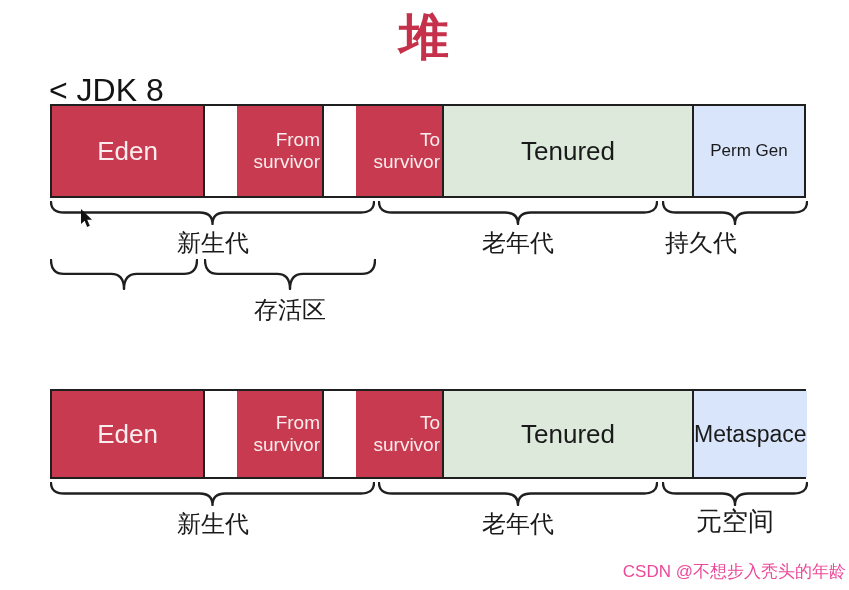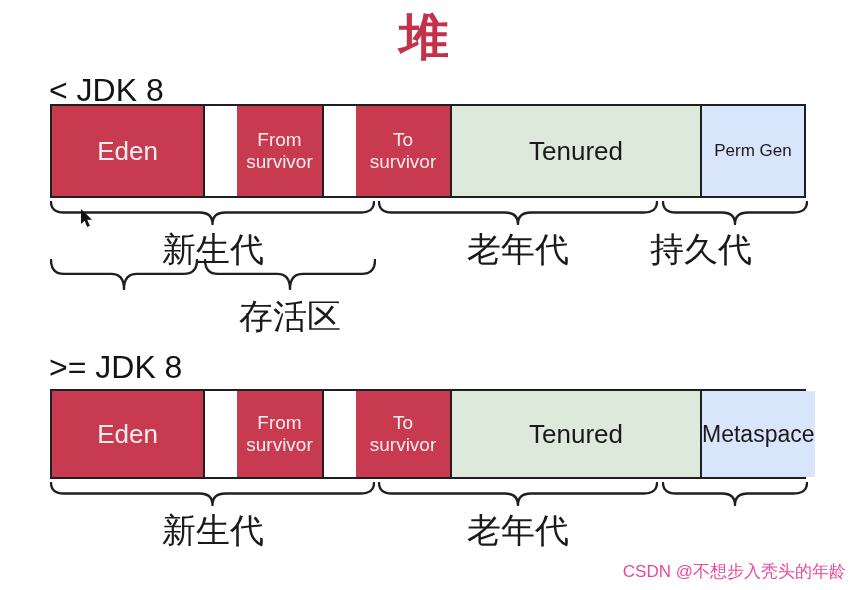--- a/index.html
+++ b/index.html
@@ -18,33 +18,33 @@
     position:absolute; left:50px; width:756px; display:flex;
     border:2px solid #1F1F1F; box-sizing:border-box; background:#fff;
   }
   .bar-1 { top:104px; height:94px; }
   .bar-2 { top:389px; height:90px; }
   .segment {
     display:flex; align-items:center; justify-content:center;
     text-align:center; box-sizing:border-box; flex-shrink:0;
   }
   .segment.sep { border-right:2px solid #1F1F1F; }
-  .seg-red { background:#C73A4F; color:#FAEDEE; }
+  .seg-red { background:#C73A4F; color:#FAEDEE;text-align:right; }
   .seg-green { background:#DCE9DB; color:#1A1A1A; }
   .seg-blue { background:#D9E5FA; color:#1A1A1A; }
   .seg-eden { width:153px; font-size:26px; }
   .seg-surv { width:87px; font-size:19px; line-height:1.18; padding:0 2px;margin-left:32px; }
-  .seg-surv2 { width:96px; }
+  .seg-surv2 { width:88px; }
   .seg-tenured { width:250px; font-size:26px; }
   .seg-last { flex:1; font-size:17px; }
   .seg-meta { font-size:23px; }
   .brace { position:absolute; }
   .gen-label {
     position:absolute; width:200px; text-align:center;
-    font-size:34px; color:#1A1A1A; white-space:nowrap;
+    font-size:24px; color:#1A1A1A; white-space:nowrap;
   }
   .gen-label .sub-line { display:block; font-size:26px; line-height:1.12; }
   .two-line { white-space:normal; font-size:26px; line-height:1.12; }
   .watermark {
     position:absolute; right:3px; top:560px; font-size:17px;
     color:#ec4899; white-space:nowrap;
   }
   .cursor { position:absolute; left:80px; top:209px; }
 </style>
 </head>
@@ -86,21 +86,20 @@
 
   <div class="brace" style="left:50px; top:259px; width:148px; height:31px;"><svg width="148" height="31" viewBox="0 0 148 31">
         <path d="M1,1 Q1,14.879999999999999 14,14.879999999999999 L61,14.879999999999999 Q74,14.879999999999999 74,30 Q74,14.879999999999999 87,14.879999999999999 L134,14.879999999999999 Q147,14.879999999999999 147,1" fill="none" stroke="#1F1F1F" stroke-width="2.4" stroke-linecap="round" stroke-linejoin="round"></path>
       </svg></div>
   <div class="brace" style="left:204px; top:259px; width:172px; height:31px;"><svg width="172" height="31" viewBox="0 0 172 31">
         <path d="M1,1 Q1,14.879999999999999 14,14.879999999999999 L73,14.879999999999999 Q86,14.879999999999999 86,30 Q86,14.879999999999999 99,14.879999999999999 L158,14.879999999999999 Q171,14.879999999999999 171,1" fill="none" stroke="#1F1F1F" stroke-width="2.4" stroke-linecap="round" stroke-linejoin="round"></path>
       </svg></div>
 
   <div class="gen-label" style="left:190px; top:294px;">存活区</div>
 
-  <div class="jdk-label jdk-label-2">&gt;= JDK 8</div>
 
   <div class="memory-bar bar-2">
     <div class="segment seg-red seg-eden sep">Eden</div>
     <div class="segment seg-red seg-surv sep">From survivor</div>
     <div class="segment seg-red seg-surv seg-surv2 sep">To survivor</div>
     <div class="segment seg-green seg-tenured sep">Tenured</div>
     <div class="segment seg-blue seg-last seg-meta">Metaspace</div>
   </div>
 
   <div class="brace" style="left:50px; top:482px; width:325px; height:24px;"><svg width="325" height="24" viewBox="0 0 325 24">
@@ -109,17 +108,18 @@
   <div class="brace" style="left:378px; top:482px; width:280px; height:24px;"><svg width="280" height="24" viewBox="0 0 280 24">
         <path d="M1,1 Q1,11.52 14,11.52 L127,11.52 Q140,11.52 140,23 Q140,11.52 153,11.52 L266,11.52 Q279,11.52 279,1" fill="none" stroke="#1F1F1F" stroke-width="2.4" stroke-linecap="round" stroke-linejoin="round"></path>
       </svg></div>
   <div class="brace" style="left:662px; top:482px; width:146px; height:24px;"><svg width="146" height="24" viewBox="0 0 146 24">
         <path d="M1,1 Q1,11.52 14,11.52 L60,11.52 Q73,11.52 73,23 Q73,11.52 86,11.52 L132,11.52 Q145,11.52 145,1" fill="none" stroke="#1F1F1F" stroke-width="2.4" stroke-linecap="round" stroke-linejoin="round"></path>
       </svg></div>
 
   <div class="gen-label" style="left:113px; top:508px;">新生代</div>
   <div class="gen-label" style="left:418px; top:508px;">老年代</div>
   <div class="gen-label two-line" style="left:635px; top:507px;">
+    <span class="sub-line">元空间</span>
   </div>
 
   <div class="watermark">CSDN @不想步入秃头的年龄</div>
 
 </div>
 
 </body></html>

